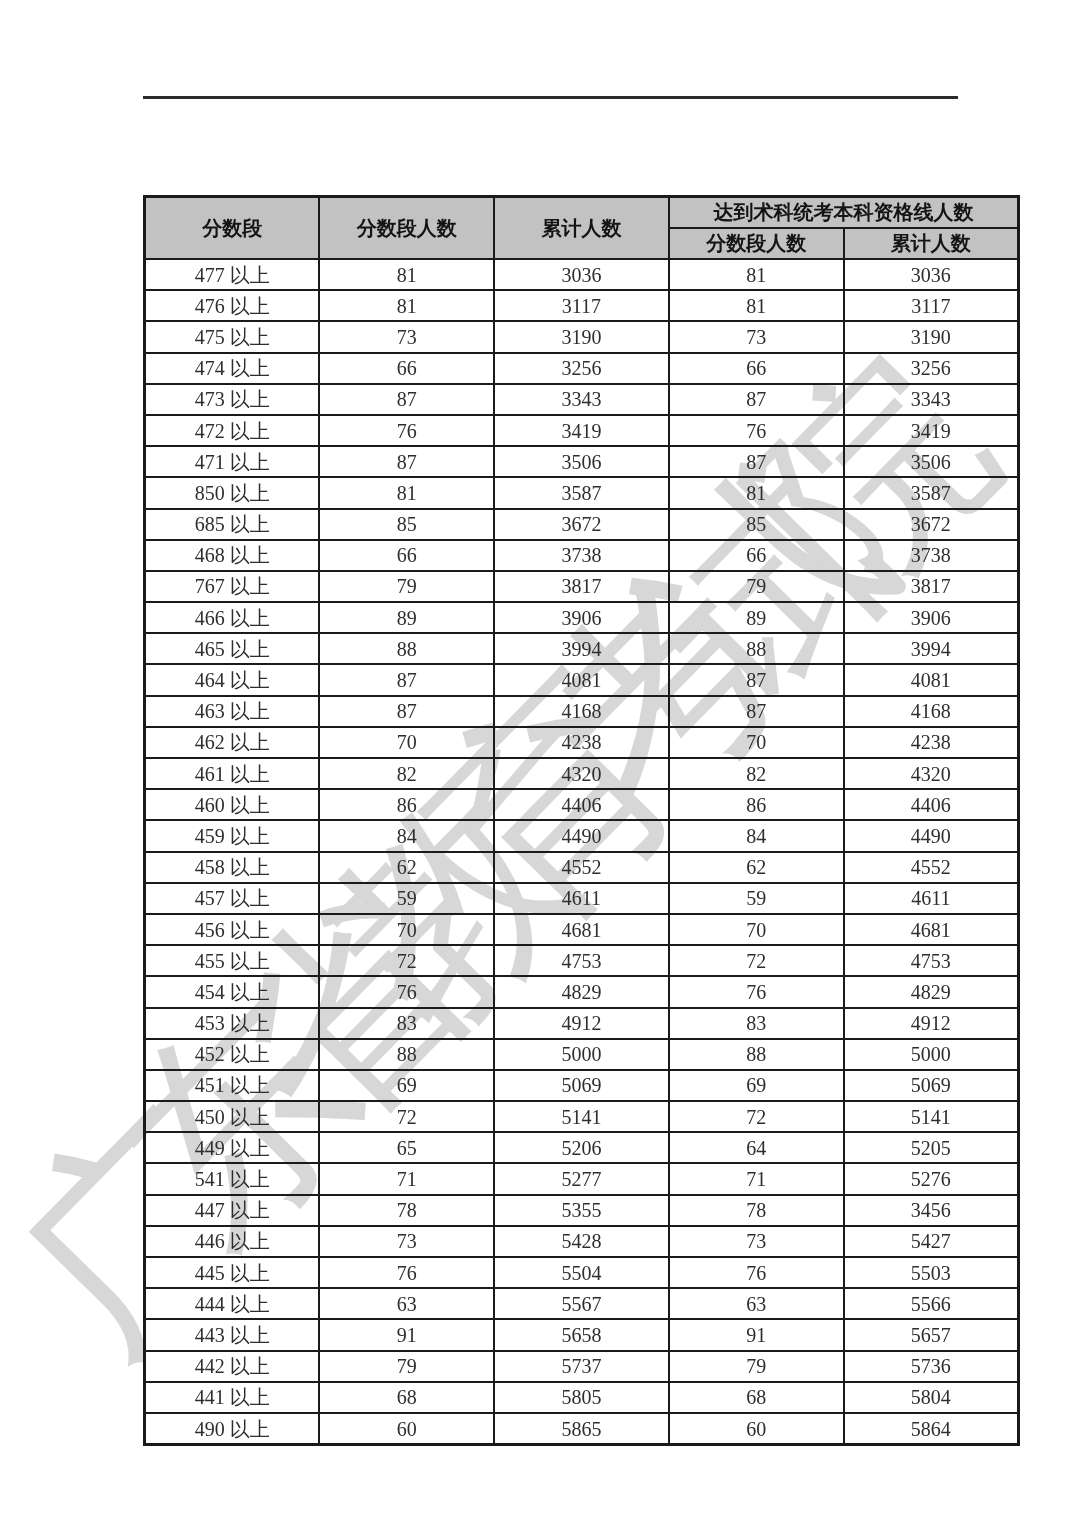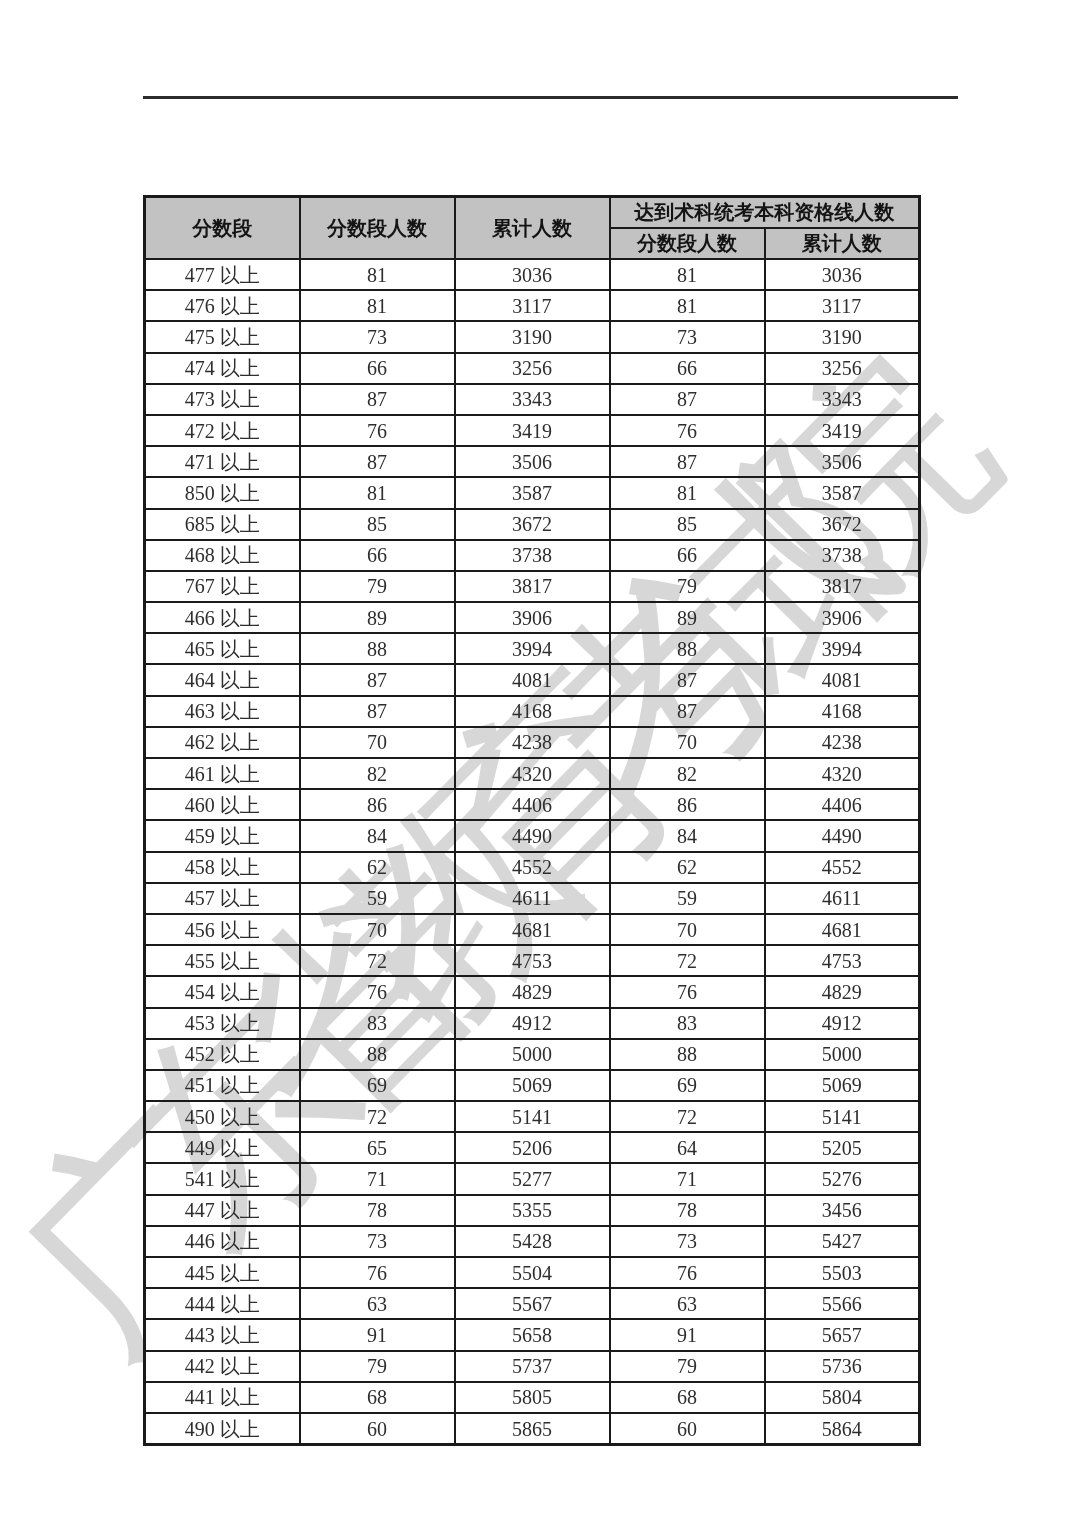--- a/index.html
+++ b/index.html
@@ -36,21 +36,21 @@
     color: var(--watermark-color, #d7d7d7);
     z-index: 0;
     font-family: "DejaVu Serif", "Liberation Serif", serif;
     pointer-events: none;
     user-select: none;
   }
   table.score-table {
     position: absolute;
     left: 143px;
     top: 195px;
-    width: 778px;
+    width: 877px;
     z-index: 1;
     border-collapse: collapse;
     table-layout: fixed;
     border: 3px solid #1a1a1a;
   }
   .score-table th,
   .score-table td {
     border: 2px solid #1a1a1a;
     text-align: center;
     vertical-align: middle;

